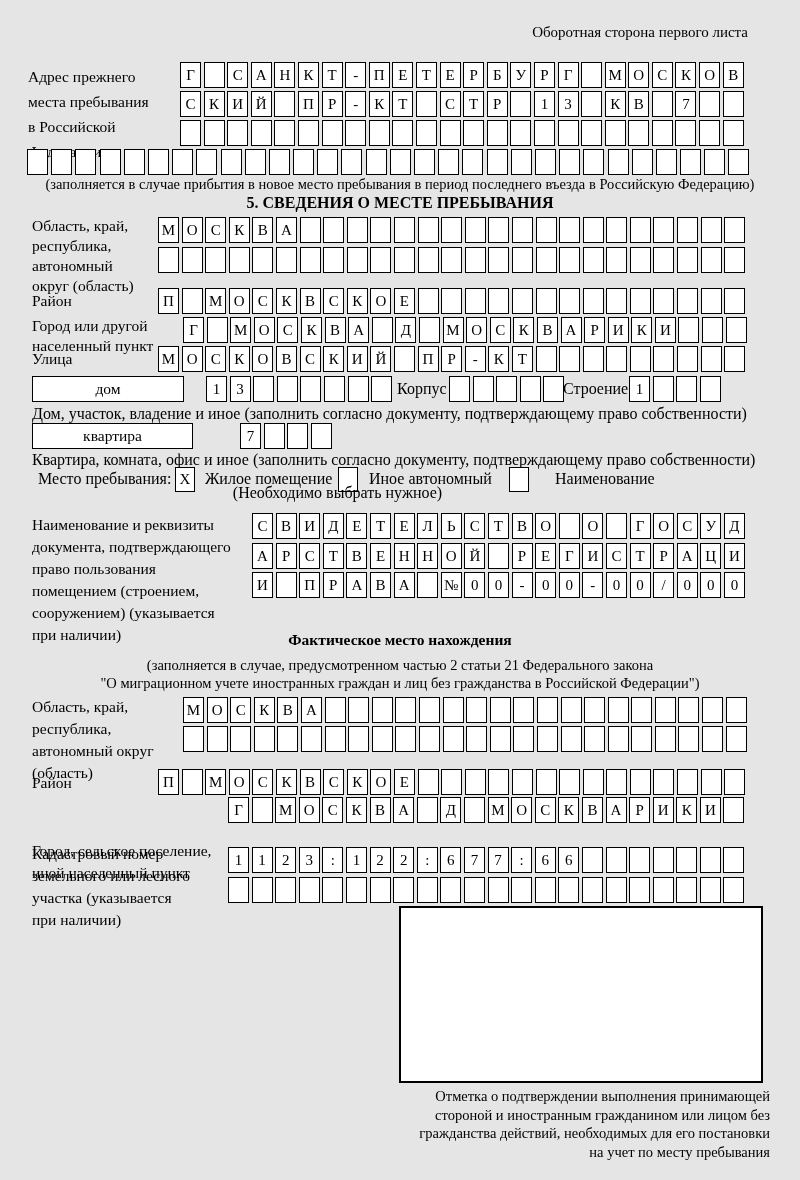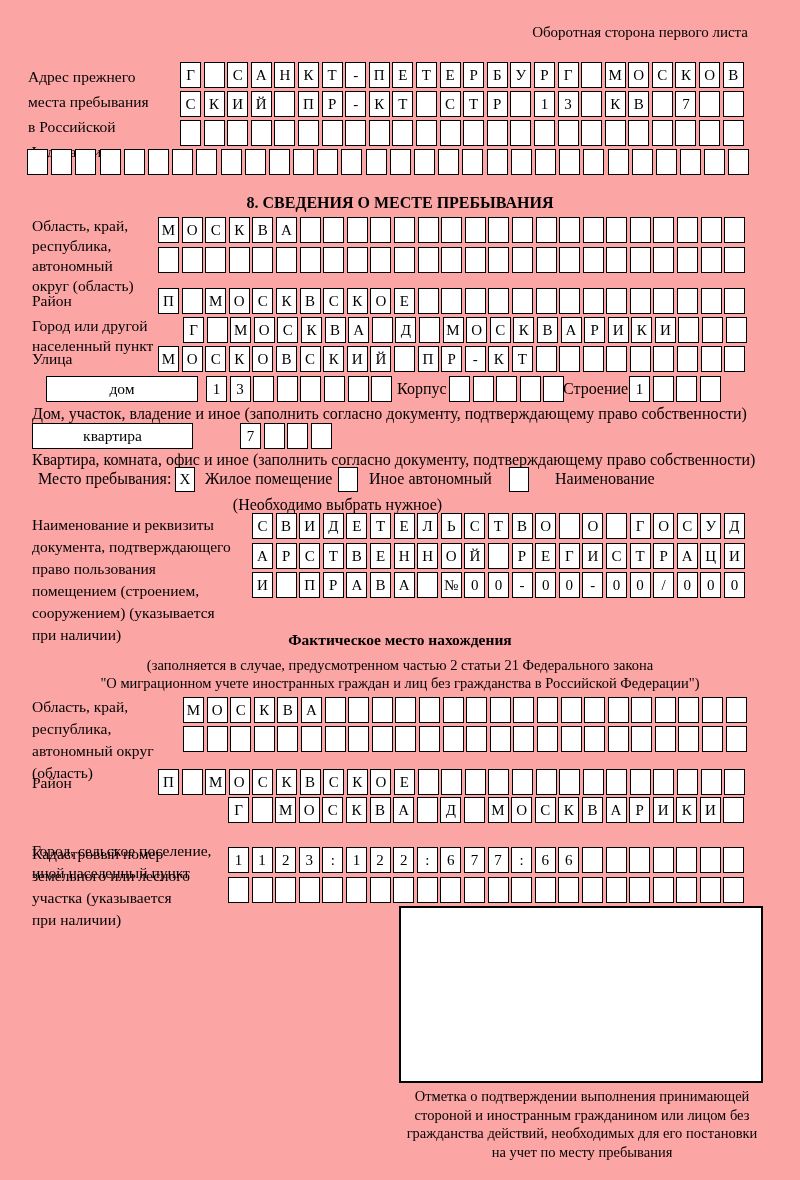--- a/index.html
+++ b/index.html
@@ -1,17 +1,17 @@
 <!DOCTYPE html>
 <html><head>
 <meta charset="utf-8">
 <style>
   html,body { margin:0; padding:0; background:#fff; }
   .page {
-    position:relative; width:800px; height:1180px; background:#fca5a5;
+    position:relative; width:800px; height:1180px; background:#e5e5e5;
     font-family:"Liberation Serif", serif; color:#000; overflow:hidden;
   }
   .abs { position:absolute; }
   .label {
     position:absolute; font-size:15.5px; line-height:20px; white-space:pre-line;
   }
   .label.lh25 { line-height:25px; }
   .label.lh22 { line-height:22px; }
   .cellrow { position:absolute; display:flex; gap:2.6px; }
   .cellrow.wide { gap:3.2px; }
@@ -28,21 +28,21 @@
     position:absolute; box-sizing:border-box; border:1.5px solid #000;
     display:flex; align-items:center; justify-content:center; font-size:15.5px; background:#fff;
   }
   .inline-label { position:absolute; font-size:16px; }
   .checkbox {
     position:absolute; width:20px; height:25px; box-sizing:border-box; border:1.5px solid #000;
     display:flex; align-items:center; justify-content:center; font-size:15px; background:#fff;
   }
   .stamp-rect { position:absolute; box-sizing:border-box; border:2px solid #000; background:#fff; }
   .stamp-caption {
-    position:absolute; left:394px; top:1087px; width:376px; text-align:center;
+    position:absolute; left:394px; top:1087px; width:376px; text-align:right;
     font-size:14.5px; line-height:18.5px; white-space:pre-line;
   }
 </style>
 </head>
 <body>
 
 <div class="page">
 
   <div class="abs" style="right:52px; top:24px; font-size:15px;">Оборотная сторона первого листа</div>
 
@@ -153,22 +153,23 @@
       <div class="cell"></div>
       <div class="cell"></div>
       <div class="cell"></div>
       <div class="cell"></div>
       <div class="cell"></div>
       <div class="cell"></div>
       <div class="cell"></div>
       <div class="cell"></div>
       <div class="cell"></div>
     </div>
-
-  <div class="center-title" style="top:194px;">8. СВЕДЕНИЯ О МЕСТЕ ПРЕБЫВАНИЯ</div>
+  <div class="note-centered" style="top:176px;">(заполняется в случае прибытия в новое место пребывания в период последнего въезда в Российскую Федерацию)</div>
+
+  <div class="center-title" style="top:194px;">5. СВЕДЕНИЯ О МЕСТЕ ПРЕБЫВАНИЯ</div>
 
   <div class="label" style="left:32px; top:216px;">Область, край,
 республика,
 автономный
 округ (область)</div>
   <div class="cellrow" style="left:158px; top:217px;">
       <div class="cell">М</div>
       <div class="cell">О</div>
       <div class="cell">С</div>
       <div class="cell">К</div>
@@ -302,21 +303,21 @@
       <div class="cell"></div>
       <div class="cell"></div>
       <div class="cell"></div>
       <div class="cell"></div>
       <div class="cell"></div>
       <div class="cell"></div>
       <div class="cell"></div>
       <div class="cell"></div>
     </div>
 
-  <div class="field-rect" style="left:46px; top:376px; width:152px; height:26px;">
+  <div class="field-rect" style="left:32px; top:376px; width:152px; height:26px;">
     <span>дом</span>
   </div>
   <div class="cellrow" style="left:206px; top:376px;">
       <div class="cell">1</div>
       <div class="cell">3</div>
       <div class="cell"></div>
       <div class="cell"></div>
       <div class="cell"></div>
       <div class="cell"></div>
       <div class="cell"></div>
@@ -350,21 +351,21 @@
     </div>
   <div class="note" style="left:32px; top:451px;">Квартира, комната, офис и иное (заполнить согласно документу, подтверждающему право собственности)</div>
 
   <div class="inline-label" style="left:38px; top:470px;text-align:center;">Место пребывания:</div>
   <div class="checkbox" style="left:175px; top:467px;">X</div>
   <div class="inline-label" style="left:205px; top:470px;">Жилое помещение</div>
   <div class="checkbox" style="left:338px; top:467px;"></div>
   <div class="inline-label" style="left:369px; top:470px;">Иное автономный</div>
   <div class="checkbox" style="left:509px; top:467px;"></div>
   <div class="inline-label" style="left:555px; top:470px;">Наименование</div>
-  <div class="note" style="left:125px; top:496px; width:425px; text-align:center;">(Необходимо выбрать нужное)</div>
+  <div class="note" style="left:125px; top:484px; width:425px; text-align:center;">(Необходимо выбрать нужное)</div>
 
   <div class="label lh22" style="left:32px; top:514px;">Наименование и реквизиты
 документа, подтверждающего
 право пользования
 помещением (строением,
 сооружением) (указывается
 при наличии)</div>
   <div class="cellrow" style="left:252px; top:513px;">
       <div class="cell">С</div>
       <div class="cell">В</div>

